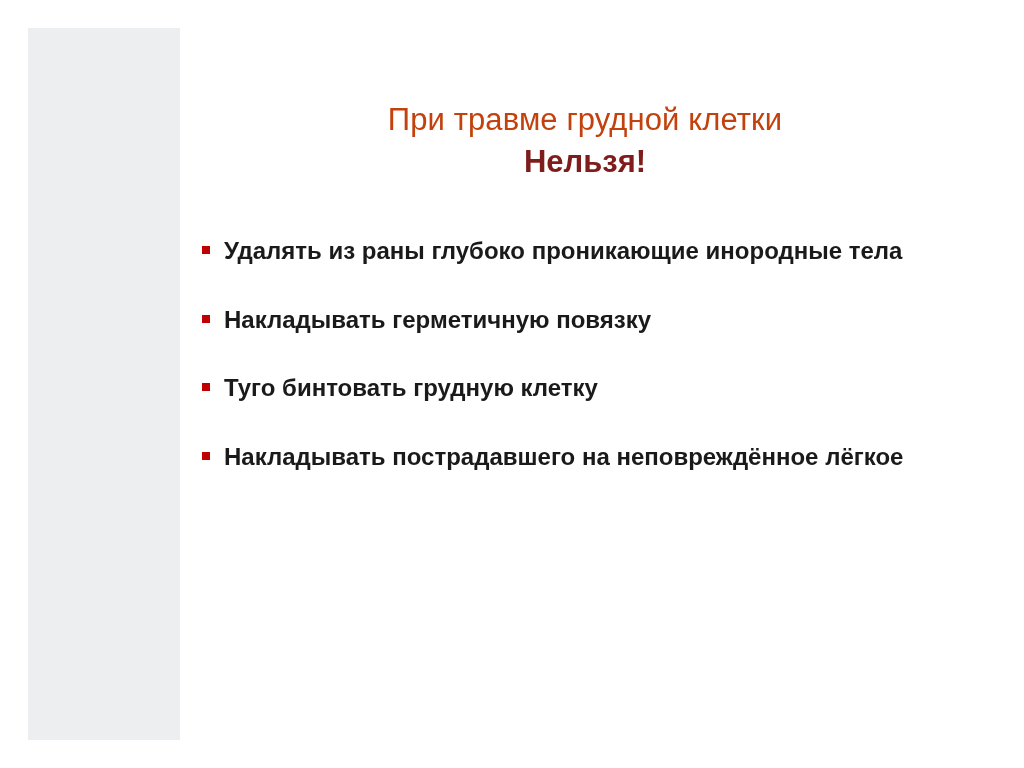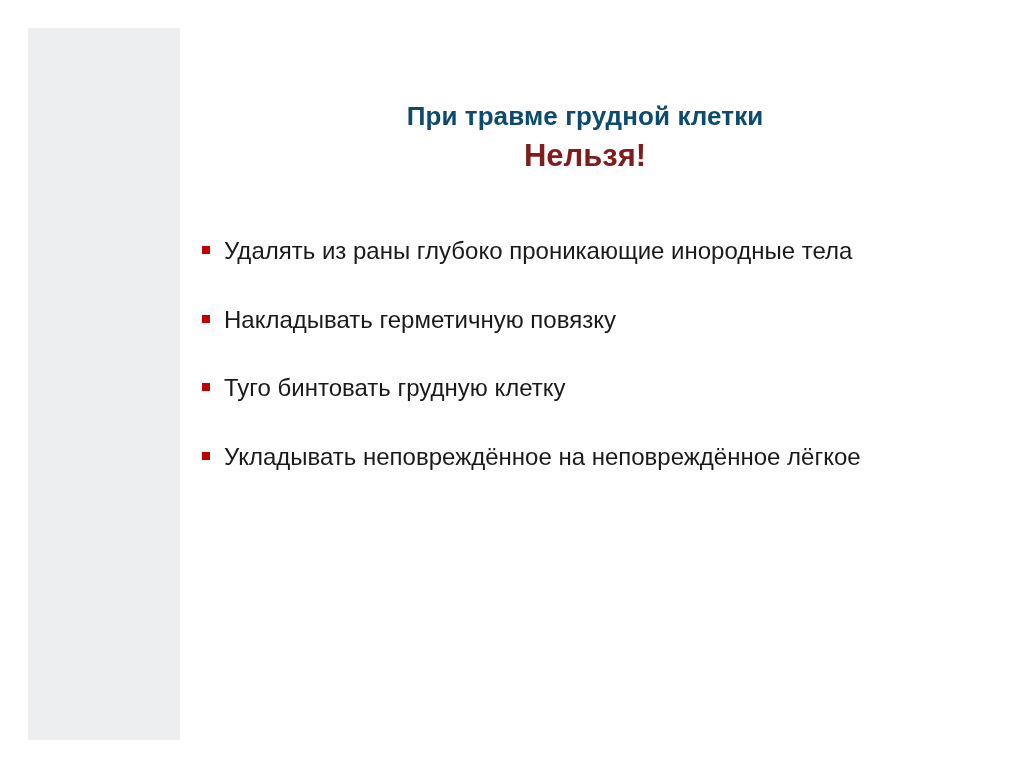--- a/index.html
+++ b/index.html
@@ -38,23 +38,23 @@
     height: 768px;
   }
   .title-block {
     position: absolute;
     left: 0;
     top: 100px;
     width: 790px;
     text-align: center;
   }
   .title-line1 {
-    font-size: 26px;
-    font-weight: bold;
-    color: #0c4a6e;
+    font-size: 31px;
+    font-weight: normal;
+    color: #c2410c;
     line-height: 1.26;
     letter-spacing: 0.1px;
   }
   .title-line2 {
     font-size: 31px;
     font-weight: bold;
     color: #7f1d1d;
     line-height: 1.26;
     margin-top: 3px;
   }
@@ -62,21 +62,21 @@
     position: absolute;
     left: 8px;
     top: 235px;
     width: 760px;
   }
   .bullet-item {
     position: relative;
     margin-bottom: 37px;
     padding-left: 26px;
     font-size: 24px;
-    font-weight: normal;
+    font-weight: bold;
     color: #1a1a1a;
     line-height: 1.32;
   }
   .bullet-item:last-child {
     margin-bottom: 0;
   }
   .bullet-marker {
     position: absolute;
     left: 4px;
     top: 11px;
@@ -114,19 +114,19 @@
         <span class="bullet-text">Накладывать герметичную повязку</span>
       </div>
 
       <div class="bullet-item">
         <span class="bullet-marker"></span>
         <span class="bullet-text">Туго бинтовать грудную клетку</span>
       </div>
 
       <div class="bullet-item">
         <span class="bullet-marker"></span>
-        <span class="bullet-text">Укладывать неповреждённое на неповреждённое лёгкое</span>
+        <span class="bullet-text">Накладывать пострадавшего на неповреждённое лёгкое</span>
       </div>
 
     </div>
 
   </div>
 </div>
 
 </body></html>

